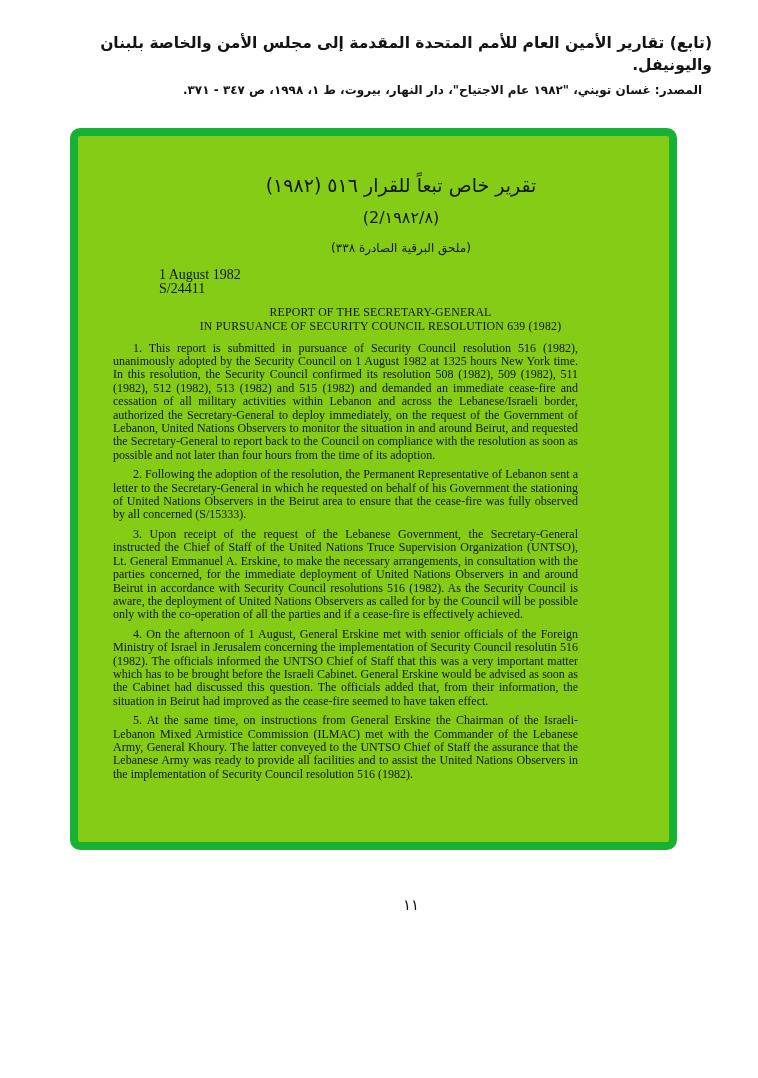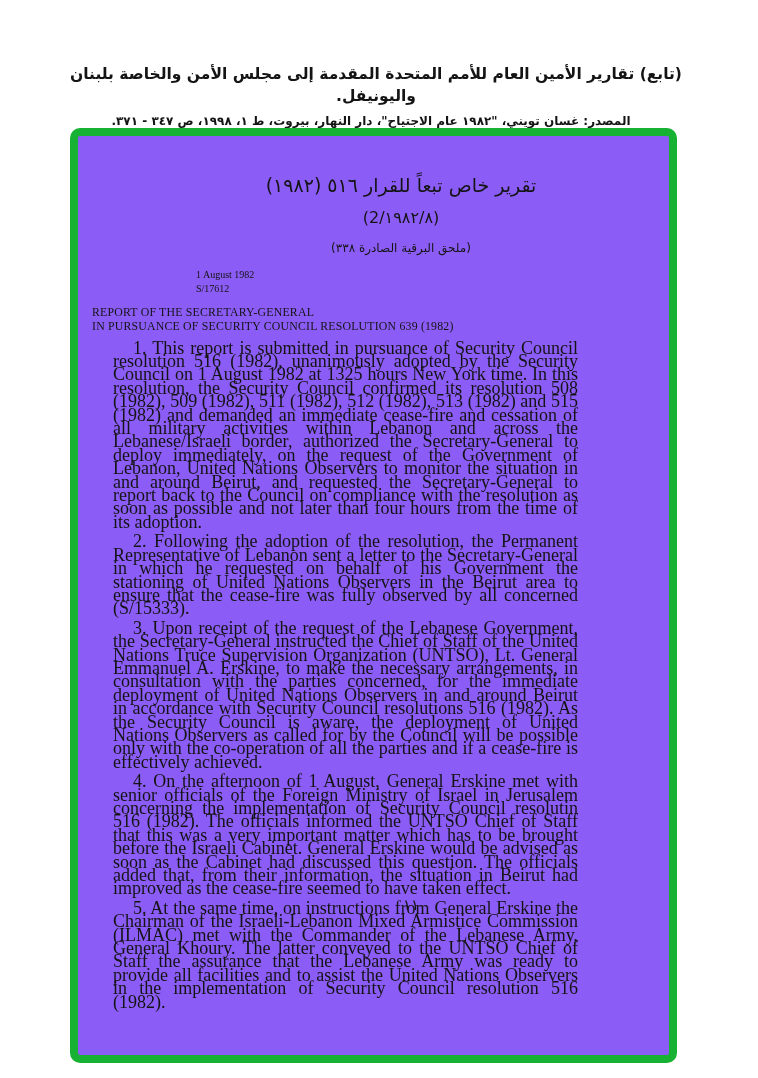--- a/index.html
+++ b/index.html
@@ -7,65 +7,65 @@
     position:relative;
     width:758px; height:1078px;
     background:#ffffff;
     overflow:hidden;
     color:#141414;
   }
   .arabic { font-family:"DejaVu Sans", sans-serif; direction:rtl; unicode-bidi:plaintext; }
 
   
   .page-header {
-    position:absolute; top:63px; right:46px; left:40px;
-    text-align:center;
+    position:absolute; top:32px; right:46px; left:40px;
+    text-align:right;
   }
   .header-line1 {
     font-family:"DejaVu Sans", sans-serif; direction:rtl;
     font-size:15.5px; font-weight:700; line-height:22px;
   }
   .header-line2 {
     font-family:"DejaVu Sans", sans-serif; direction:rtl;
     font-size:12px; font-weight:700; line-height:17px;
     margin-top:6px; margin-right:10px;
   }
 
   
   .document-frame {
     position:absolute; left:70px; top:128px;
-    width:607px; height:935px;
+    width:607px; height:722px;
     box-sizing:border-box;
     border:8px solid #17b133;
     border-radius:10px;
-    background:#8b5cf6;
+    background:#84cc16;
   }
 
   .arabic-title { margin-top:36px; text-align:center; padding-left:55px; }
   .at-line1 { font-size:19px; line-height:26px; }
   .at-line2 { font-size:16px; line-height:22px; margin-top:9px; }
   .at-line3 { font-size:12px; line-height:16px; margin-top:11px; }
 
   .doc-meta {
-    margin:12px 0 0 118px;
+    margin:12px 0 0 81px;
     font-family:"Liberation Serif", serif;
-    font-size:10px; line-height:13.5px;
+    font-size:14px; line-height:13.5px;
   }
 
   .doc-title {
-    margin-top:11px; padding-left:14px;
+    margin-top:11px; text-align:center; padding-left:14px;
     font-family:"Liberation Serif", serif;
     font-size:11.8px; line-height:13.8px;
     letter-spacing:0.2px;
   }
 
   .body-text {
     margin:8px 0 0 35px; width:465px;
     font-family:"Liberation Serif", serif;
-    font-size:18px; line-height:13.4px;
+    font-size:12px; line-height:13.4px;
     text-align:justify;
   }
   .body-text p { margin:0 0 6px 0; text-indent:20px; }
 
   .page-number {
     position:absolute; top:896px; left:0; width:758px;
     text-align:center;
     font-family:"DejaVu Sans", sans-serif;
     font-size:15px;
     padding-left:32px;
@@ -82,21 +82,21 @@
 <div class="document-frame" style="border-color: rgb(23, 177, 51);">
 
   <div class="arabic-title arabic">
     <div class="at-line1">تقرير خاص تبعاً للقرار ٥١٦ (١٩٨٢)</div>
     <div class="at-line2">(١٩٨٢/٨/2)</div>
     <div class="at-line3">(ملحق البرقية الصادرة ٣٣٨)</div>
   </div>
 
   <div class="doc-meta">
     <div>1 August 1982</div>
-    <div>S/17612</div>
+    <div>S/24411</div>
   </div>
 
   <div class="doc-title">
     <div>REPORT OF THE SECRETARY-GENERAL</div>
     <div>IN PURSUANCE OF SECURITY COUNCIL RESOLUTION 639 (1982)</div>
   </div>
 
   <div class="body-text">
     <p>1. This report is submitted in pursuance of Security Council resolution 516 (1982), unanimously adopted by the Security Council on 1 August 1982 at 1325 hours New York time. In this resolution, the Security Council confirmed its resolution 508 (1982), 509 (1982), 511 (1982), 512 (1982), 513 (1982) and 515 (1982) and demanded an immediate cease-fire and cessation of all military activities within Lebanon and across the Lebanese/Israeli border, authorized the Secretary-General to deploy immediately, on the request of the Government of Lebanon, United Nations Observers to monitor the situation in and around Beirut, and requested the Secretary-General to report back to the Council on compliance with the resolution as soon as possible and not later than four hours from the time of its adoption.</p>
     <p>2. Following the adoption of the resolution, the Permanent Representative of Lebanon sent a letter to the Secretary-General in which he requested on behalf of his Government the stationing of United Nations Observers in the Beirut area to ensure that the cease-fire was fully observed by all concerned (S/15333).</p>

